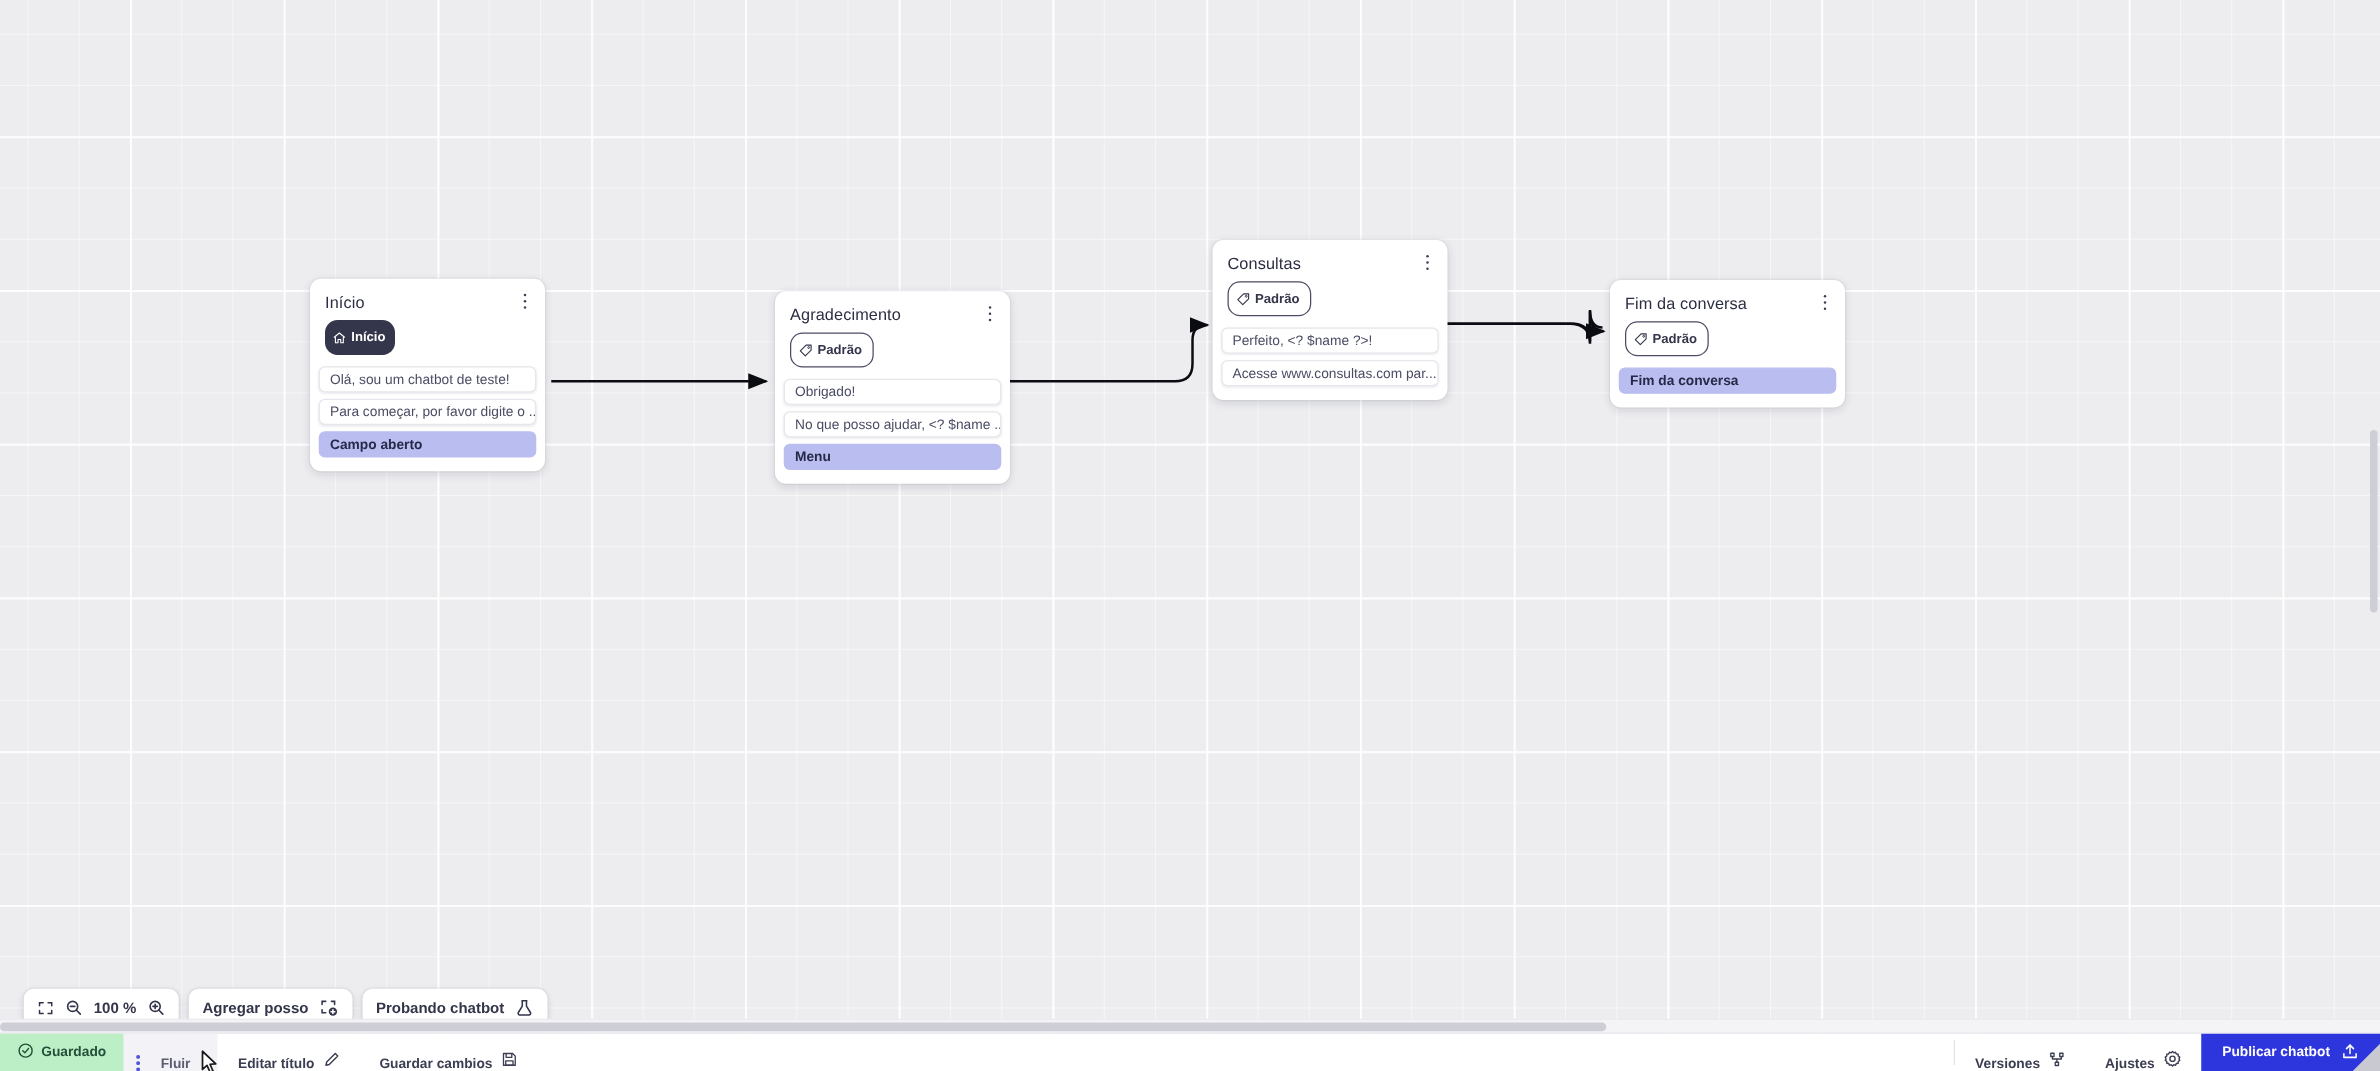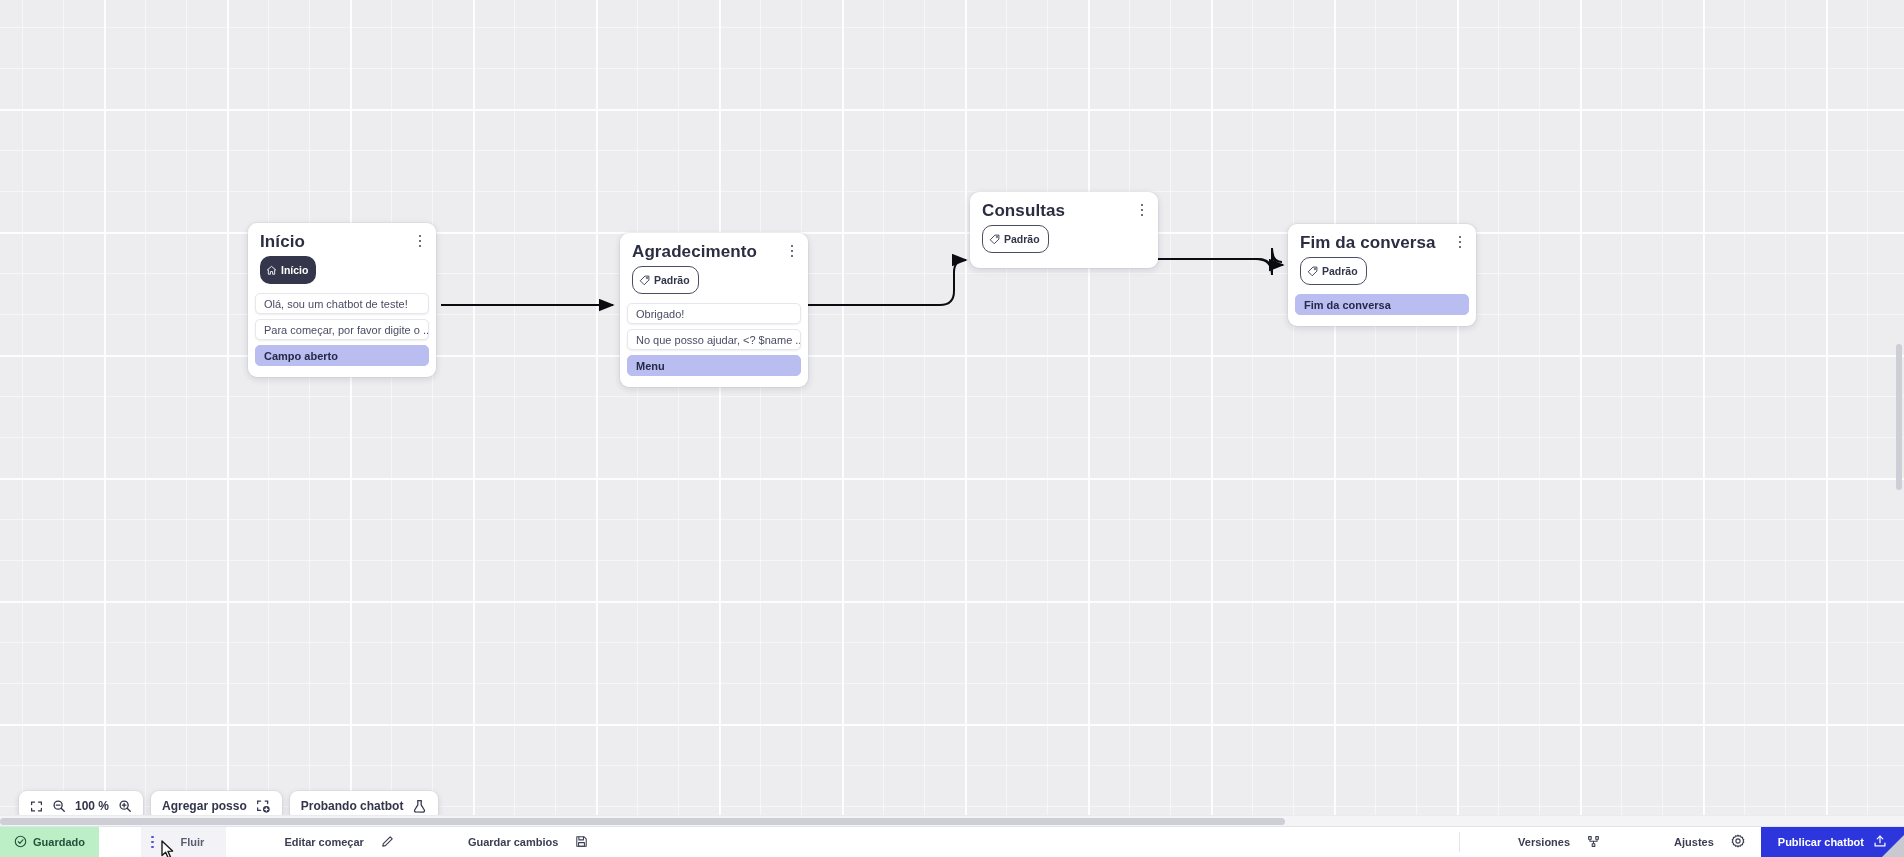--- a/index.html
+++ b/index.html
@@ -41,21 +41,21 @@
     position: absolute;
     width: 188px;
     background: #fff;
     border-radius: 9px;
     box-shadow: 0 2px 7px rgba(30,32,60,.14), 0 0 0 1px rgba(0,0,0,.035);
     z-index: 5;
     padding-bottom: 6px;
   }
   .node-head { padding: 11px 12px 0 12px; position: relative; }
   .node-title {
-    font-size: 17px; font-weight: bold; color: #2b2d42;
+    font-size: 13px; font-weight: normal; color: #2b2d42;
     letter-spacing: .1px; line-height: 15px;
   }
   .kebab {
     position: absolute; right: 9px; top: 9px;
     width: 14px; height: 18px;
     display: flex; flex-direction: column; align-items: center;
     justify-content: center; gap: 2.5px; cursor: pointer;
   }
   .kebab i { width: 2.6px; height: 2.6px; border-radius: 50%; background: #3d3f55; display:block;}
 
@@ -112,22 +112,22 @@
     display: flex; align-items: stretch;
     z-index: 40;
     font-size: 11px;
   }
   .saved {
     background: #bdefc6; color: #23503a;
     display: flex; align-items: center; gap: 6px;
     padding: 0 14px; font-weight: bold;
   }
   .sb-item {
-    display: flex; align-items: center; gap: 17px;
-    padding: 0 16px; color: #3b3d52; font-weight: bold; cursor: pointer; margin-left: 42px;
+    display: flex; align-items: flex-end; gap: 7px;
+    padding: 0 16px; color: #3b3d52; font-weight: bold; cursor: pointer;
   }
   .sb-item.tab { background:#f3f3f7; color:#5b5d70; padding: 0 22px 0 10px; position:relative;}
   .sb-kebab { display:flex; flex-direction:column; gap:2.5px; margin-right:10px;}
   .sb-kebab i { width:2.6px;height:2.6px;border-radius:50%;background:#5254d6;display:block;}
   .spacer { flex: 1; }
   .divider { width: 1px; background: #e3e3ea; margin: 5px 0; }
   #publish {
     background: #2d35dd; color: #fff;
     display: flex; align-items: center; gap: 9px;
     padding: 0 17px; font-weight: bold; cursor: pointer;
@@ -233,20 +233,24 @@
       <div class="badge outline">
         <span>
           <svg width="11" height="11" viewBox="0 0 16 16">
               <path d="M8.6 1.6 H14.4 V7.4 L7.6 14.2 L1.8 8.4 Z" fill="none" stroke="#33354a" stroke-width="1.3" stroke-linejoin="round"></path>
               <circle cx="11.6" cy="4.4" r="1.1" fill="none" stroke="#33354a" stroke-width="1.1"></circle>
             </svg>
         </span>
         <span>Padrão</span>
       </div>
     </div>
+    <div class="node-body">
+      <div class="row msg">Perfeito, &lt;? $name ?&gt;!</div>
+      <div class="row msg">Acesse www.consultas.com par...</div>
+    </div>
   </div>
 
   <div class="node has-badge" style="left:1288px; top:224px;">
     <div class="node-head">
       <div class="node-title">Fim da conversa</div>
       <div class="kebab">
           <i></i>
           <i></i>
           <i></i>
         </div>
@@ -336,21 +340,21 @@
   <div class="sb-item tab">
     <span class="sb-kebab">
         <i></i>
         <i></i>
         <i></i>
       </span>
     <span>Fluir</span>
   </div>
 
   <div class="sb-item">
-    <span>Editar começar</span>
+    <span>Editar título</span>
     <span>
       <svg width="13" height="13" viewBox="0 0 16 16" stroke="#3b3d52" stroke-width="1.4" fill="none" stroke-linejoin="round">
         <path d="M11.3 2.2 L13.8 4.7 L5.4 13.1 L2.2 13.8 L2.9 10.6 Z"></path>
       </svg>
     </span>
   </div>
 
   <div class="sb-item">
     <span>Guardar cambios</span>
     <span>

